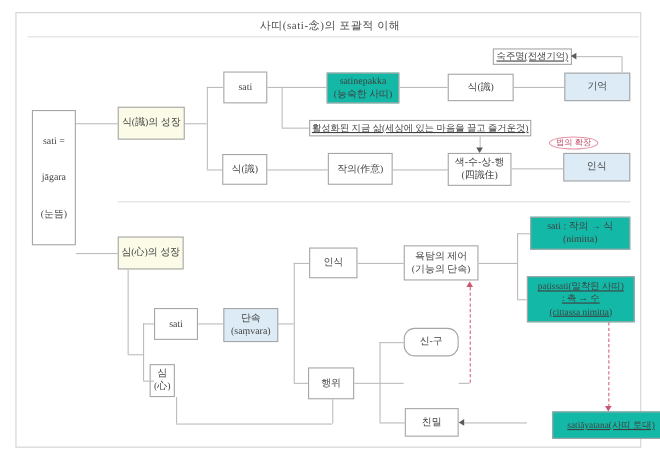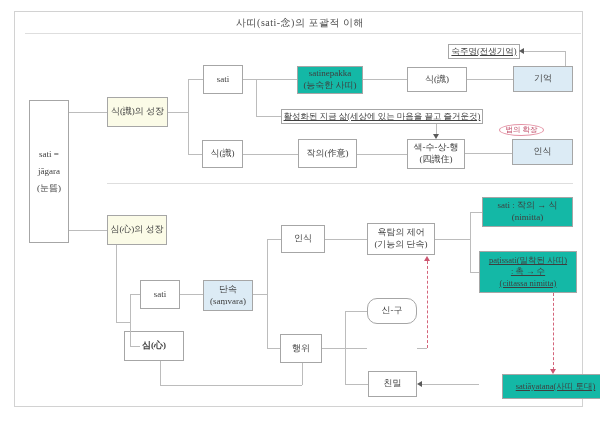--- a/index.html
+++ b/index.html
@@ -36,21 +36,21 @@
 </style>
 </head>
 <body>
 
 <div id="canvas">
   <div id="frame"></div>
   <div id="title">사띠(sati-念)의 포괄적 이해</div>
   <div class="rule" style="left:25px;top:33px;width:556px;"></div>
   <div class="rule" style="left:107px;top:183px;width:466px;"></div>
 
-  <div class="box tall" style="left:29px;top:100px;width:40px;height:143px;">
+  <div class="box tall" style="left:29px;top:100px;width:40px;height:123px;gap:16px;">
     <span>sati =</span>
     <span>jāgara</span>
     <span>(눈뜸)</span>
   </div>
   <div class="box yellow" style="left:107px;top:97px;width:61px;height:30px;">
     <span>식(識)의 성장</span>
   </div>
   <div class="box" style="left:203px;top:65px;width:40px;height:29px;">
     <span>sati</span>
   </div>
@@ -90,21 +90,21 @@
   <div class="box yellow" style="left:107px;top:215px;width:60px;height:30px;">
     <span>심(心)의 성장</span>
   </div>
   <div class="box" style="left:140px;top:280px;width:40px;height:29px;">
     <span>sati</span>
   </div>
   <div class="box blue" style="left:203px;top:280px;width:50px;height:31px;">
     <span>단속</span>
     <span>(saṃvara)</span>
   </div>
-  <div class="box" style="left:124px;top:331px;width:60px;height:30px;font-weight:bold;">
+  <div class="box" style="left:136px;top:331px;width:23px;height:30px;">
     <span>심(心)</span>
   </div>
   <div class="box" style="left:281px;top:225px;width:44px;height:28px;">
     <span>인식</span>
   </div>
   <div class="box" style="left:367px;top:223px;width:68px;height:32px;">
     <span>욕탐의 제어</span>
     <span>(기능의 단속)</span>
   </div>
   <div class="box green" style="left:482px;top:197px;width:91px;height:30px;">

